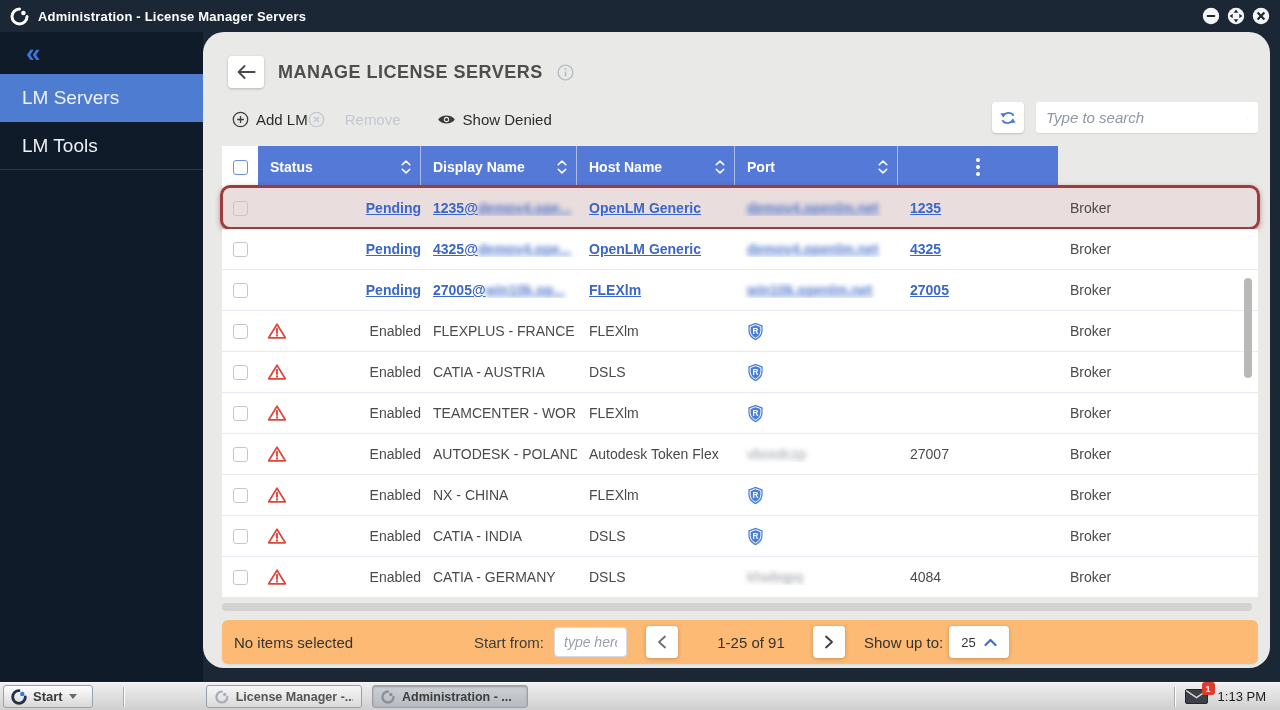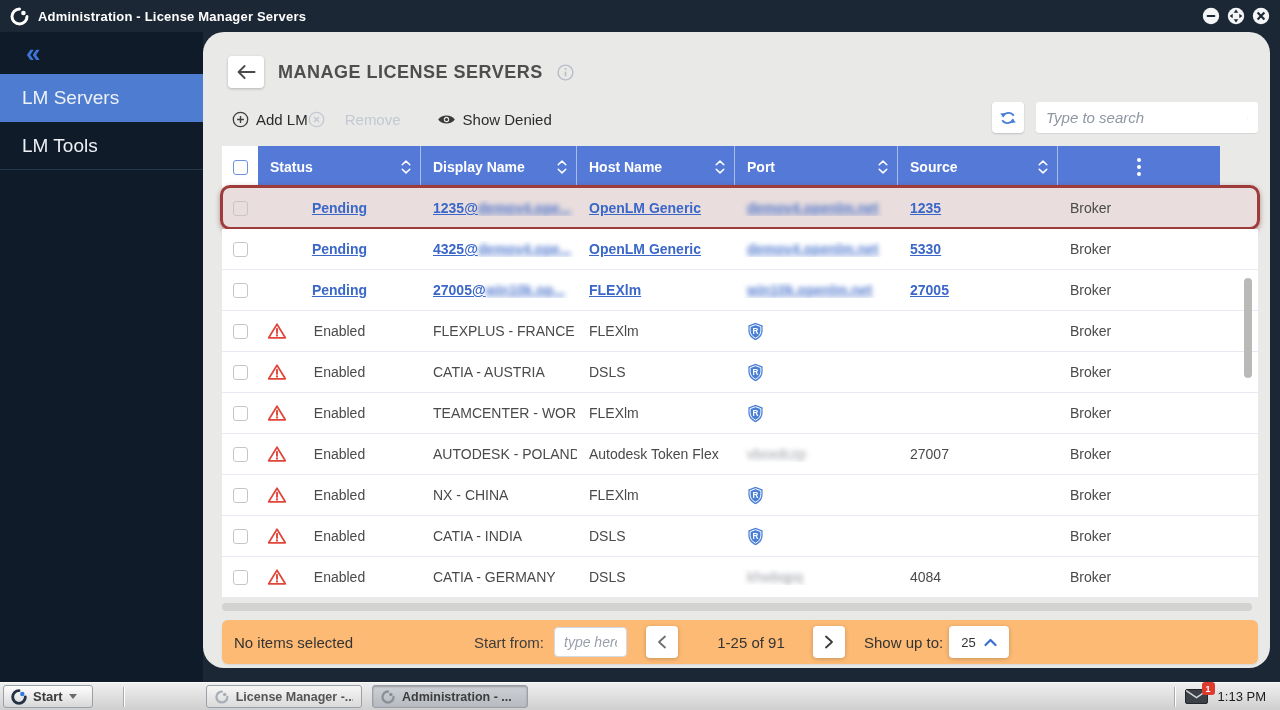--- a/index.html
+++ b/index.html
@@ -53,21 +53,21 @@
         position:relative; padding-left:12px; border-right:1px solid rgba(255,255,255,.5); cursor:pointer; }
   .th .sort { position:absolute; right:8px; top:50%; transform:translateY(-50%); display:flex; }
   .th-check { background:#fff; border-right:none; display:flex; align-items:center; justify-content:center; padding-left:0; cursor:default; }
   .th-menu { border-right:none; display:flex; align-items:center; justify-content:center; padding-left:0; }
   .dots { display:flex; flex-direction:column; gap:3px; }
   .dots i { width:4px; height:4px; border-radius:50%; background:#fff; }
 
   .tr { height:41px; background:#fff; border-bottom:1px solid #e7eaf3; align-items:center; position:relative; }
   .td { font-size:14px; color:#4a4a4a; padding-left:12px; display:flex; align-items:center; white-space:nowrap; overflow:hidden; }
   .td-check { justify-content:center; padding-left:0; }
-  .td-status { justify-content:center; padding-left:0; position:relative; height:100%; }
+  .td-status { justify-content:flex-end; padding-left:0; position:relative; height:100%; }
   .td-status .warn { position:absolute; left:9px; top:50%; transform:translateY(-50%); display:flex; }
   .cb { width:15px; height:15px; border:1.5px solid #c6c6c6; border-radius:3px; background:transparent; cursor:pointer; }
   .cb.hdr { border-color:#6b93e0; }
   .link { color:#3a67c8; font-weight:bold; text-decoration:underline; cursor:pointer; }
   .blur { filter:blur(2.6px); opacity:.85; }
   .masked { color:#8b8f97; }
   .tr.highlight { background:#e9dddd; border-bottom-color:transparent; }
   .tr.highlight::after { content:""; position:absolute; left:-2px; right:-2px; top:-3px; bottom:-2px;
         border:3px solid #9e3b3b; border-radius:10px; pointer-events:none;
         box-shadow:0 2px 5px rgba(100,30,30,.45); }
@@ -260,29 +260,20 @@
             </div>
             <div class="th">
               <span>Port</span>
               <span class="sort">
                 <svg width="12" height="17" viewBox="0 0 12 17">
                   <path d="M2.2 6.2 L6 2.6 L9.8 6.2" fill="none" stroke="#fff" stroke-width="1.5" stroke-linecap="round" stroke-linejoin="round"></path>
                   <path d="M2.2 10.8 L6 14.4 L9.8 10.8" fill="none" stroke="#fff" stroke-width="1.5" stroke-linecap="round" stroke-linejoin="round"></path>
                 </svg>
               </span>
             </div>
-            <div class="th">
-              <span>Source</span>
-              <span class="sort">
-                <svg width="12" height="17" viewBox="0 0 12 17">
-                  <path d="M2.2 6.2 L6 2.6 L9.8 6.2" fill="none" stroke="#fff" stroke-width="1.5" stroke-linecap="round" stroke-linejoin="round"></path>
-                  <path d="M2.2 10.8 L6 14.4 L9.8 10.8" fill="none" stroke="#fff" stroke-width="1.5" stroke-linecap="round" stroke-linejoin="round"></path>
-                </svg>
-              </span>
-            </div>
             <div class="th th-menu">
             <span class="dots">
                 <i></i>
                 <i></i>
                 <i></i>
               </span>
           </div>
         </div>
         <div>
             <div class="tr highlight">
@@ -319,21 +310,21 @@
                 <span class="link">4325@</span>
                 <span class="link blur">demov4.ope...</span>
               </div>
               <div class="td">
                 <span class="link">OpenLM Generic</span>
               </div>
               <div class="td td-host">
                 <span class="link blur">demov4.openlm.net</span>
               </div>
               <div class="td">
-                <span class="link">5330</span>
+                <span class="link">4325</span>
               </div>
               <div class="td">Broker</div>
               <div class="td"></div>
             </div>
             <div class="tr">
               <div class="td td-check">
                 <span class="cb"></span>
               </div>
               <div class="td td-status">
                 <span class="link">Pending</span>

